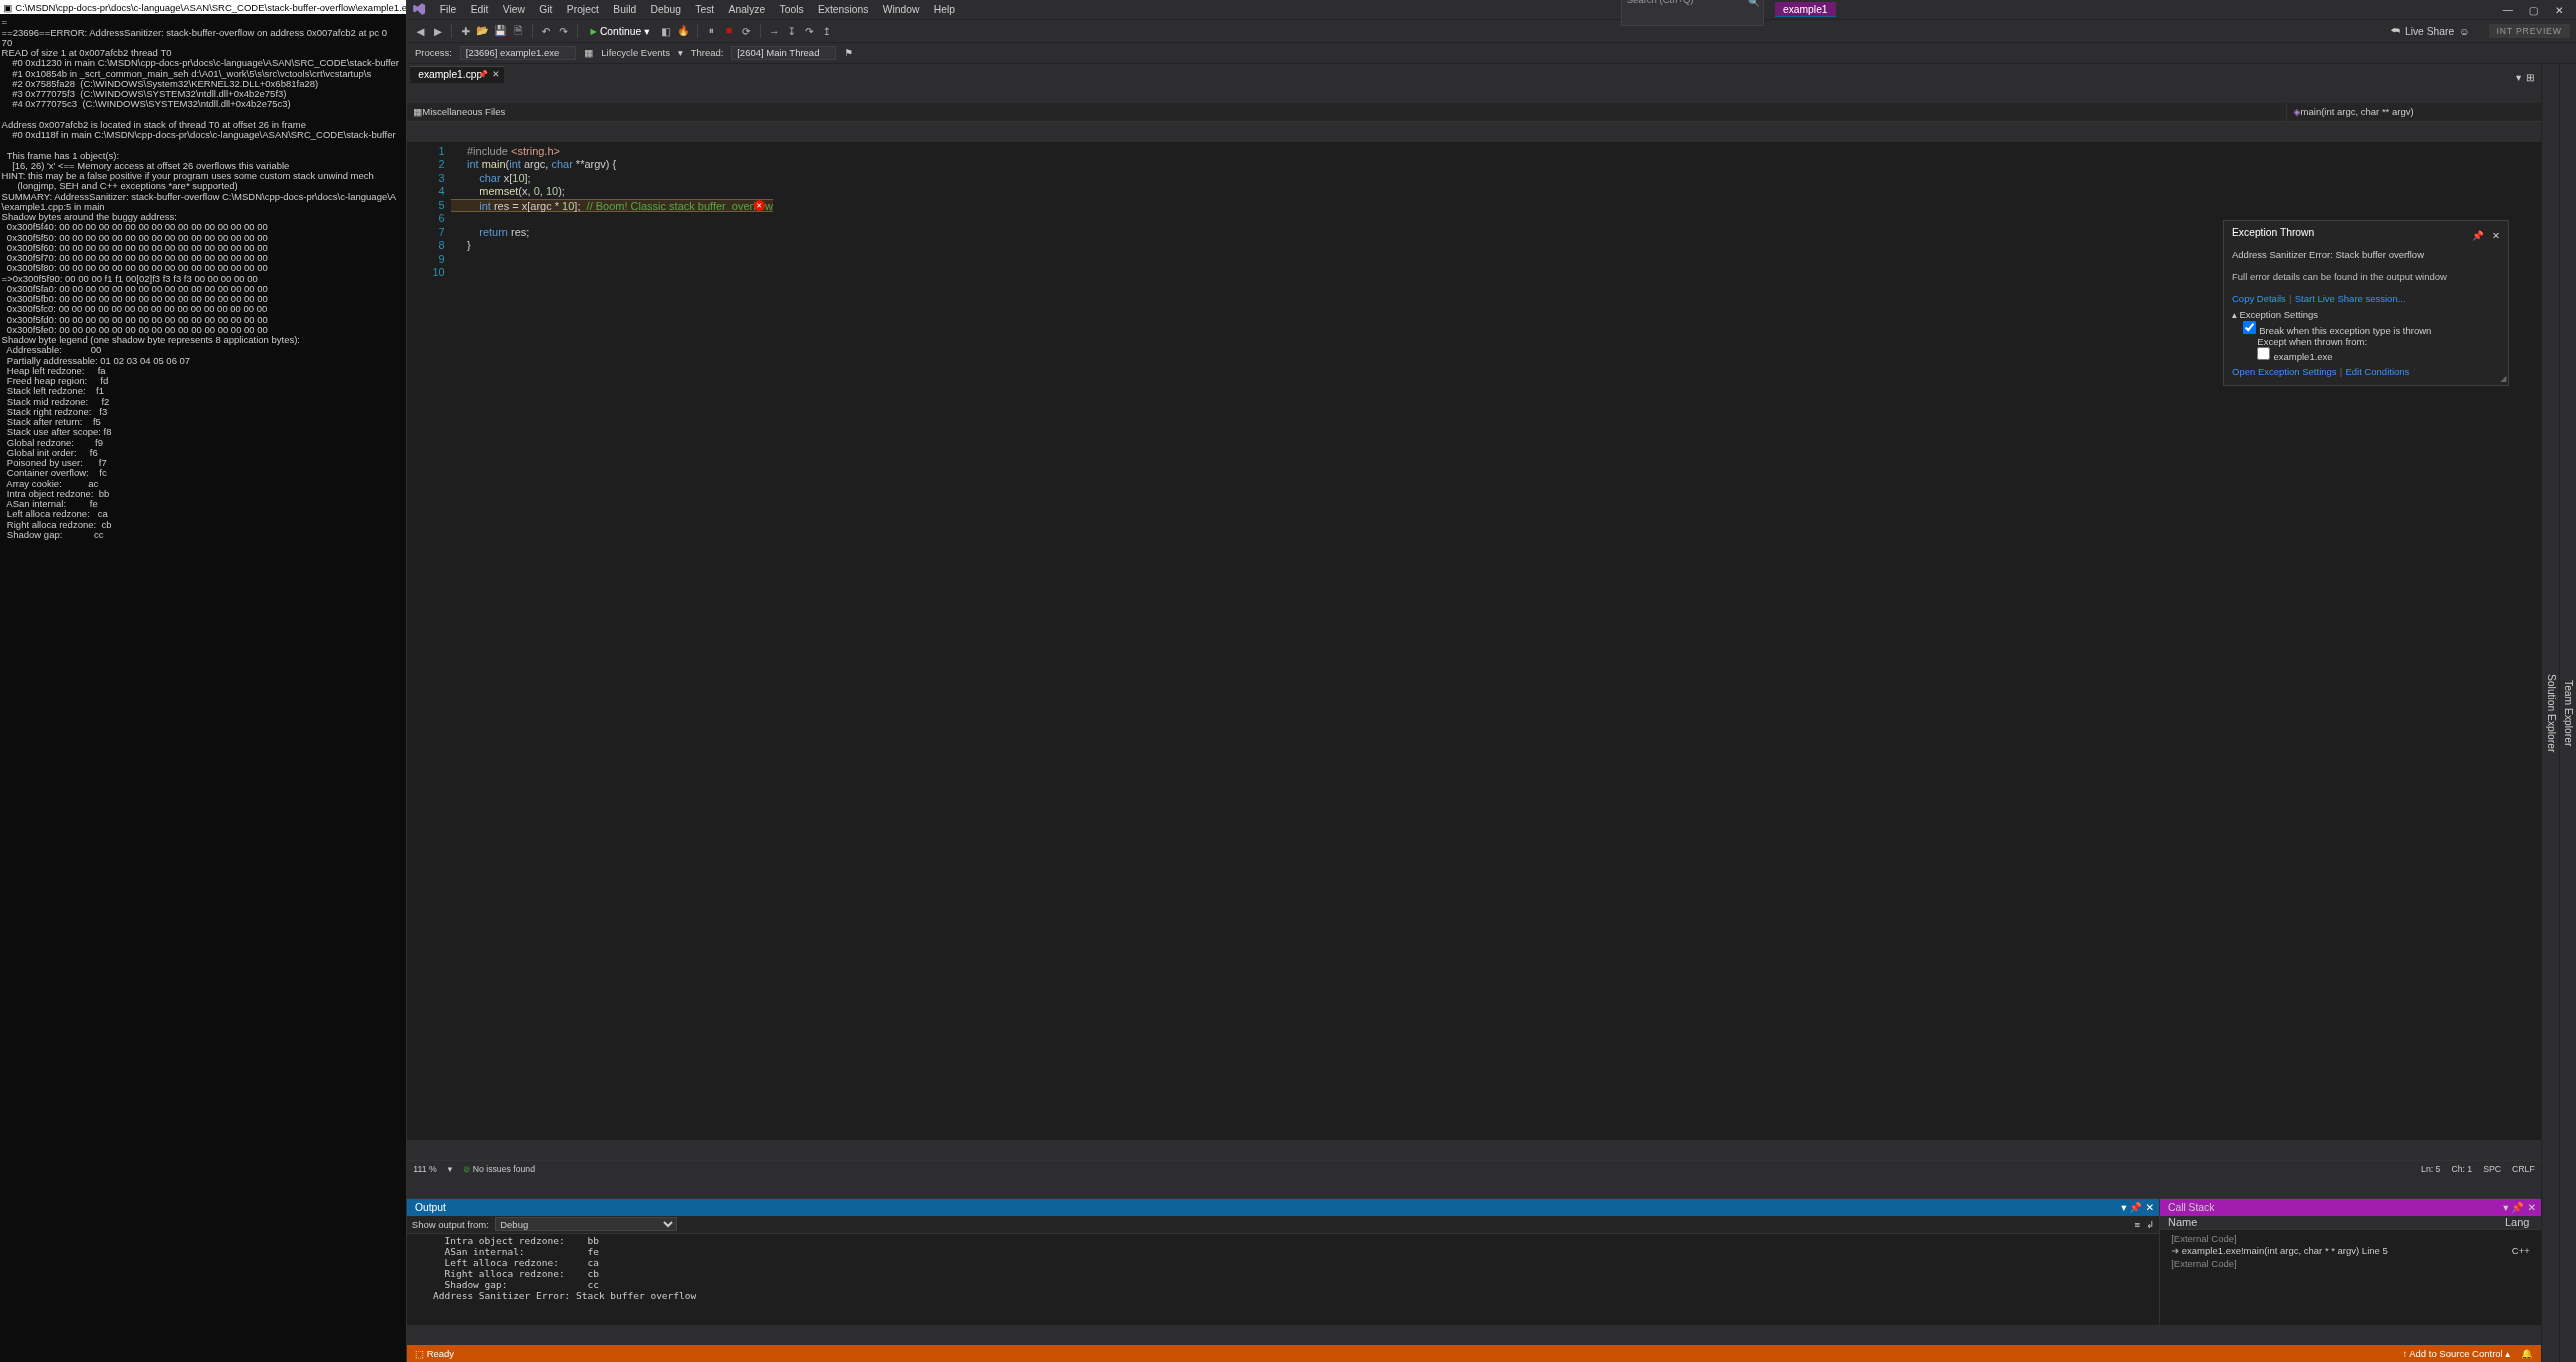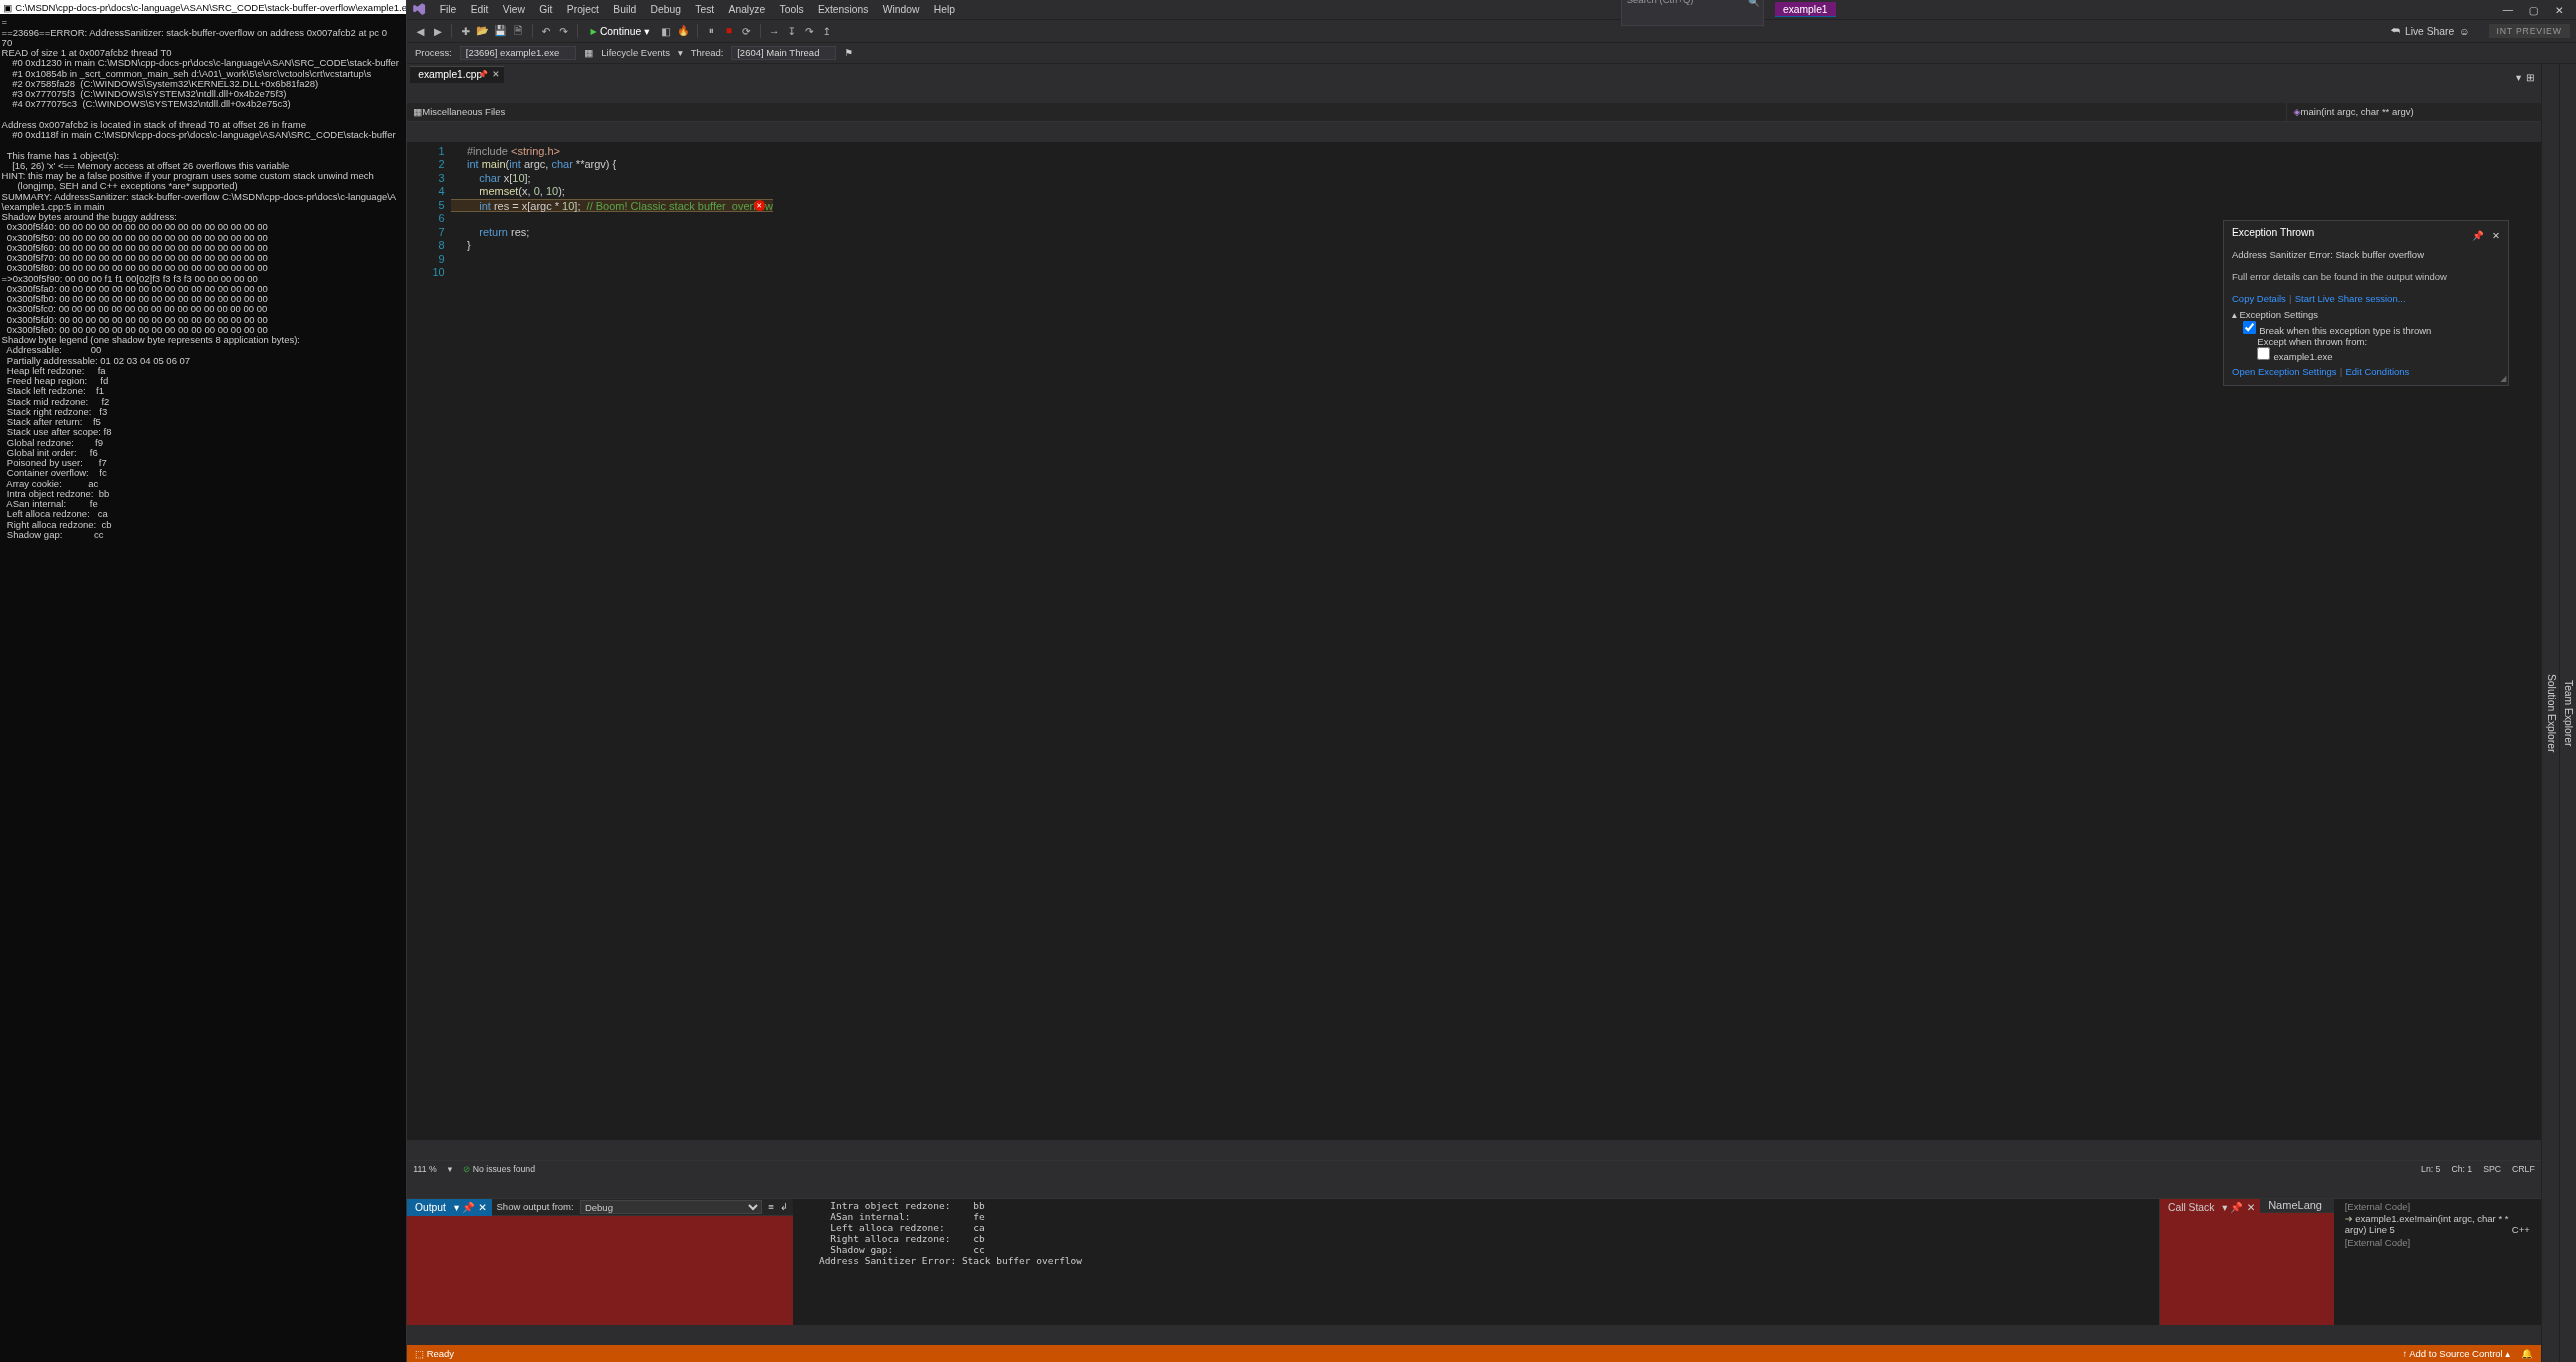--- a/index.html
+++ b/index.html
@@ -81,21 +81,21 @@
 .exc-popup .cb { margin-right:3.2px; }
 .exc-popup .resize { position:absolute; right:1.6px; bottom:1.6px; color:#666; font-size:8px;}
 
 
 .edstatus { height:17.5px; background:#2d2d30; border-top:0.8px solid #333; display:flex; align-items:center; font-size:8.7px; padding:0 6.3px; gap:11px;}
 .edstatus .right { margin-left:auto; display:flex; gap:11px;}
 .noissues::before{content:"⊘ "; color:#3a9c3a;}
 
 
 .bottom-row { height:127px; display:flex; border-top:0.8px solid #333;}
-.panel { background:#7f1d1d; display:flex; flex-direction:row; }
+.panel { background:#a21caf; display:flex; flex-direction:column; }
 .panel.output { flex:1; border-right:0.8px solid #333;}
 .panel.callstack { width:381px; }
 .panel-tab { height:17.5px; display:flex; align-items:center;}
 .panel-tab.active { background:#0e639c; color:#fff; }
 .panel-tab .title { padding:1.6px 8px; }
 .panel-tab .ctrls { margin-left:auto; display:flex; gap:3.2px; padding-right:4.8px;}
 .panel-body { flex:1; background:#1e1e1e; font-family:Consolas,monospace; font-size:9.5px; padding:1.6px 3.2px; overflow:auto; white-space:pre;}
 .output-toolbar { height:17.5px; background:#252526; display:flex; align-items:center; gap:6.3px; padding:0 4.8px; border-bottom:0.8px solid #333; font-size:9.5px;}
 .output-toolbar select { background:#333; color:#ccc; border:0.8px solid #444; font-size:9.5px; height:14.3px; width:182px;}
 .cs-header { height:14.3px; background:#2d2d30; display:flex; font-size:11px; border-bottom:0.8px solid #333;}

